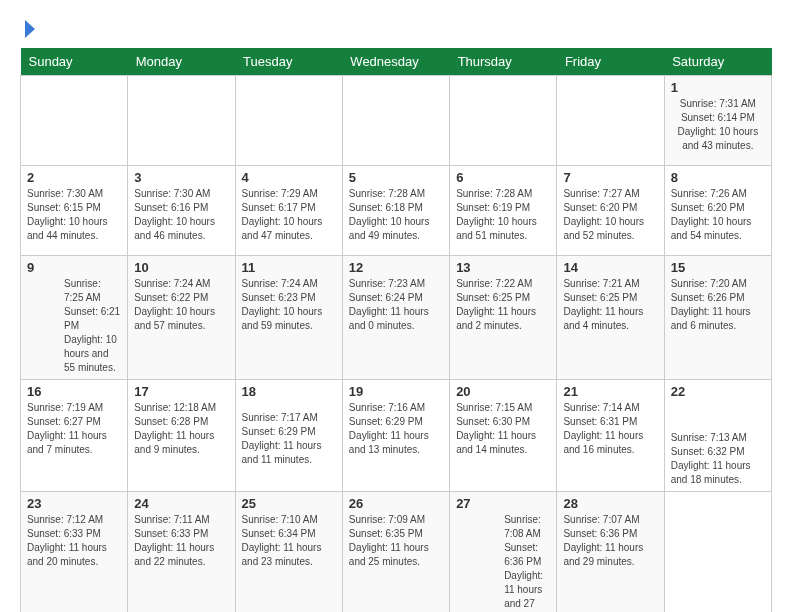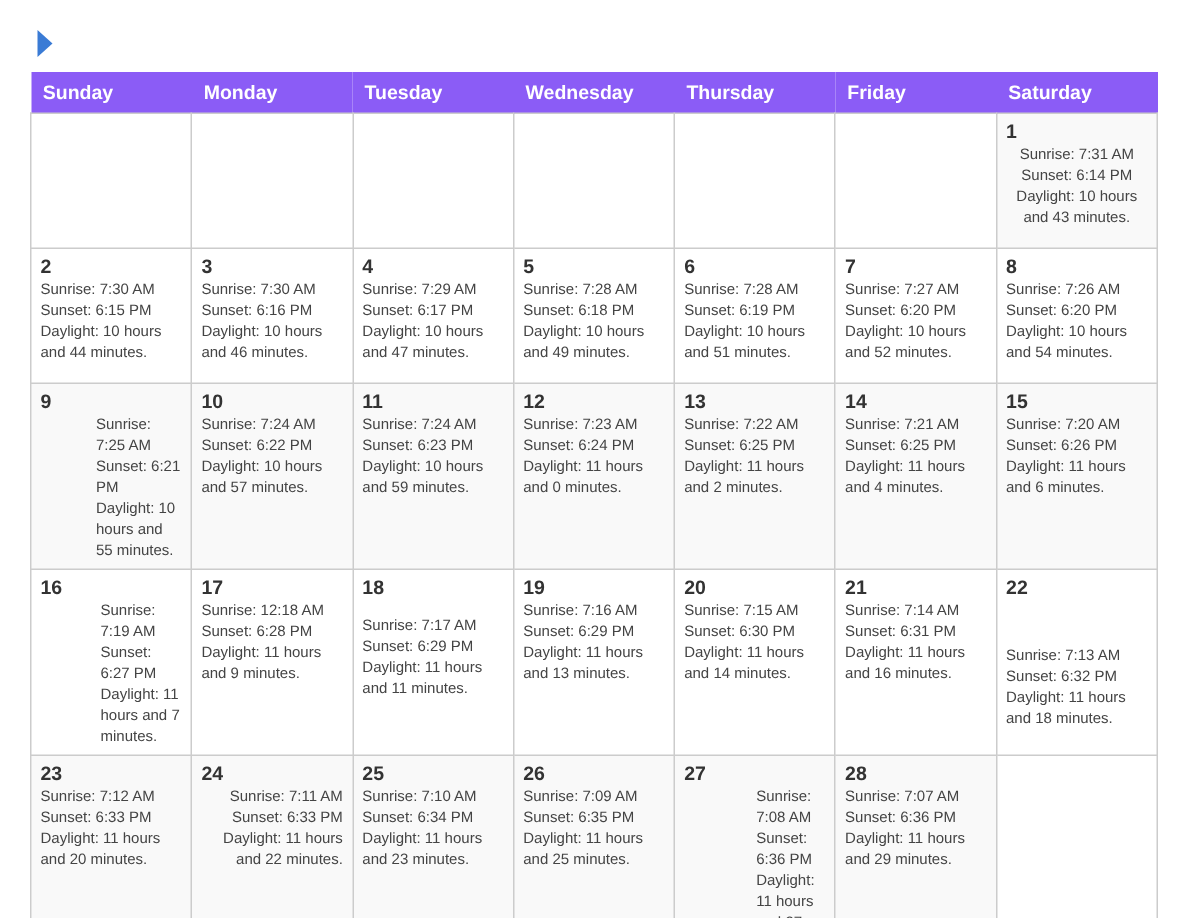--- a/index.html
+++ b/index.html
@@ -44,26 +44,26 @@
       font-size: 16px;
       color: #555;
       margin-top: 2px;
     }
     table {
       width: 100%;
       border-collapse: collapse;
       table-layout: fixed;
     }
     thead th {
-      background-color: #8b5cf6;
+      background-color: #15803d;
       color: #fff;
       text-align: left;
       padding: 6px 8px;
       font-size: 13px;
-      font-weight: bold;
+      font-weight: normal;
     }
     tbody td {
       border: 1px solid #ccc;
       vertical-align: top;
       padding: 4px 6px;
       height: 90px;
       font-size: 10px;
       color: #333;
       background: #fff;
     }
@@ -216,21 +216,21 @@
         <td>
           <span class="day-num">15</span>
           <div class="day-info" style="white-space: pre-line;">Sunrise: 7:20 AM
 Sunset: 6:26 PM
 Daylight: 11 hours and 6 minutes.</div>
         </td>
       </tr>
       <tr>
         <td>
           <span class="day-num">16</span>
-          <div class="day-info" style="white-space: pre-line; margin-left: 40px;">Sunrise: 7:19 AM
+          <div class="day-info" style="white-space: pre-line;">Sunrise: 7:19 AM
 Sunset: 6:27 PM
 Daylight: 11 hours and 7 minutes.</div>
         </td>
         <td>
           <span class="day-num">17</span>
           <div class="day-info" style="white-space: pre-line;">Sunrise: 12:18 AM
 Sunset: 6:28 PM
 Daylight: 11 hours and 9 minutes.</div>
         </td>
         <td>
@@ -266,21 +266,21 @@
       </tr>
       <tr>
         <td>
           <span class="day-num">23</span>
           <div class="day-info" style="white-space: pre-line;">Sunrise: 7:12 AM
 Sunset: 6:33 PM
 Daylight: 11 hours and 20 minutes.</div>
         </td>
         <td>
           <span class="day-num">24</span>
-          <div class="day-info" style="white-space: pre-line; text-align: right;">Sunrise: 7:11 AM
+          <div class="day-info" style="white-space: pre-line;">Sunrise: 7:11 AM
 Sunset: 6:33 PM
 Daylight: 11 hours and 22 minutes.</div>
         </td>
         <td>
           <span class="day-num">25</span>
           <div class="day-info" style="white-space: pre-line;">Sunrise: 7:10 AM
 Sunset: 6:34 PM
 Daylight: 11 hours and 23 minutes.</div>
         </td>
         <td>

